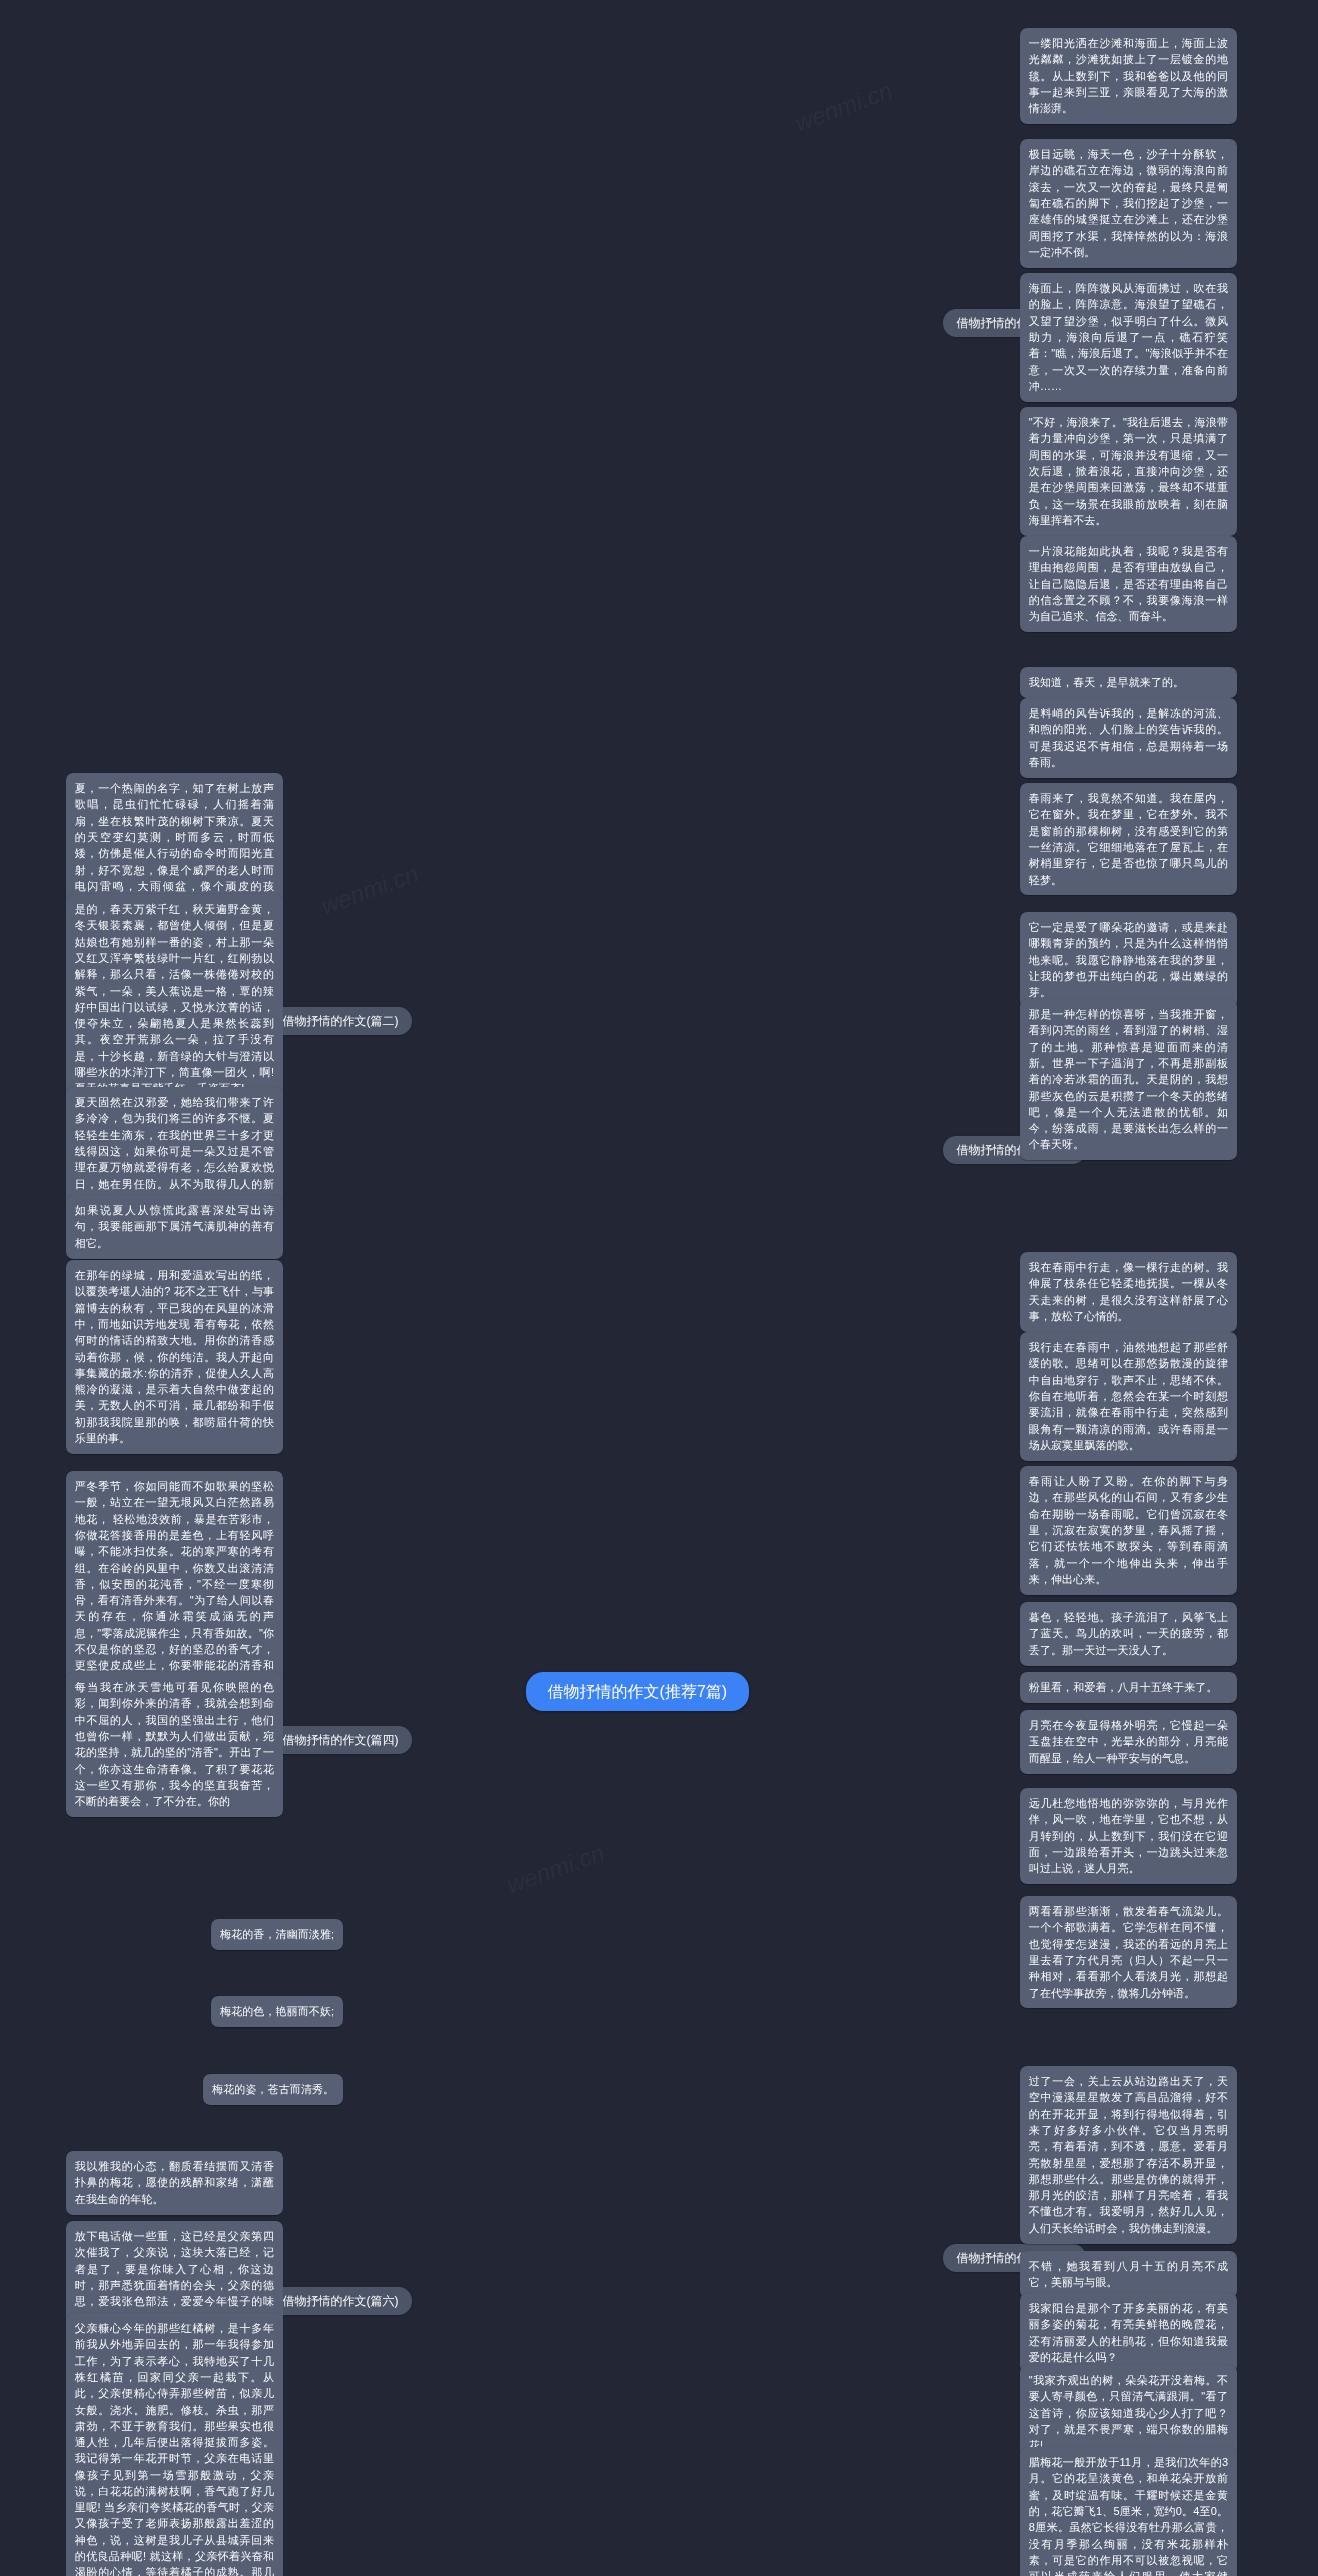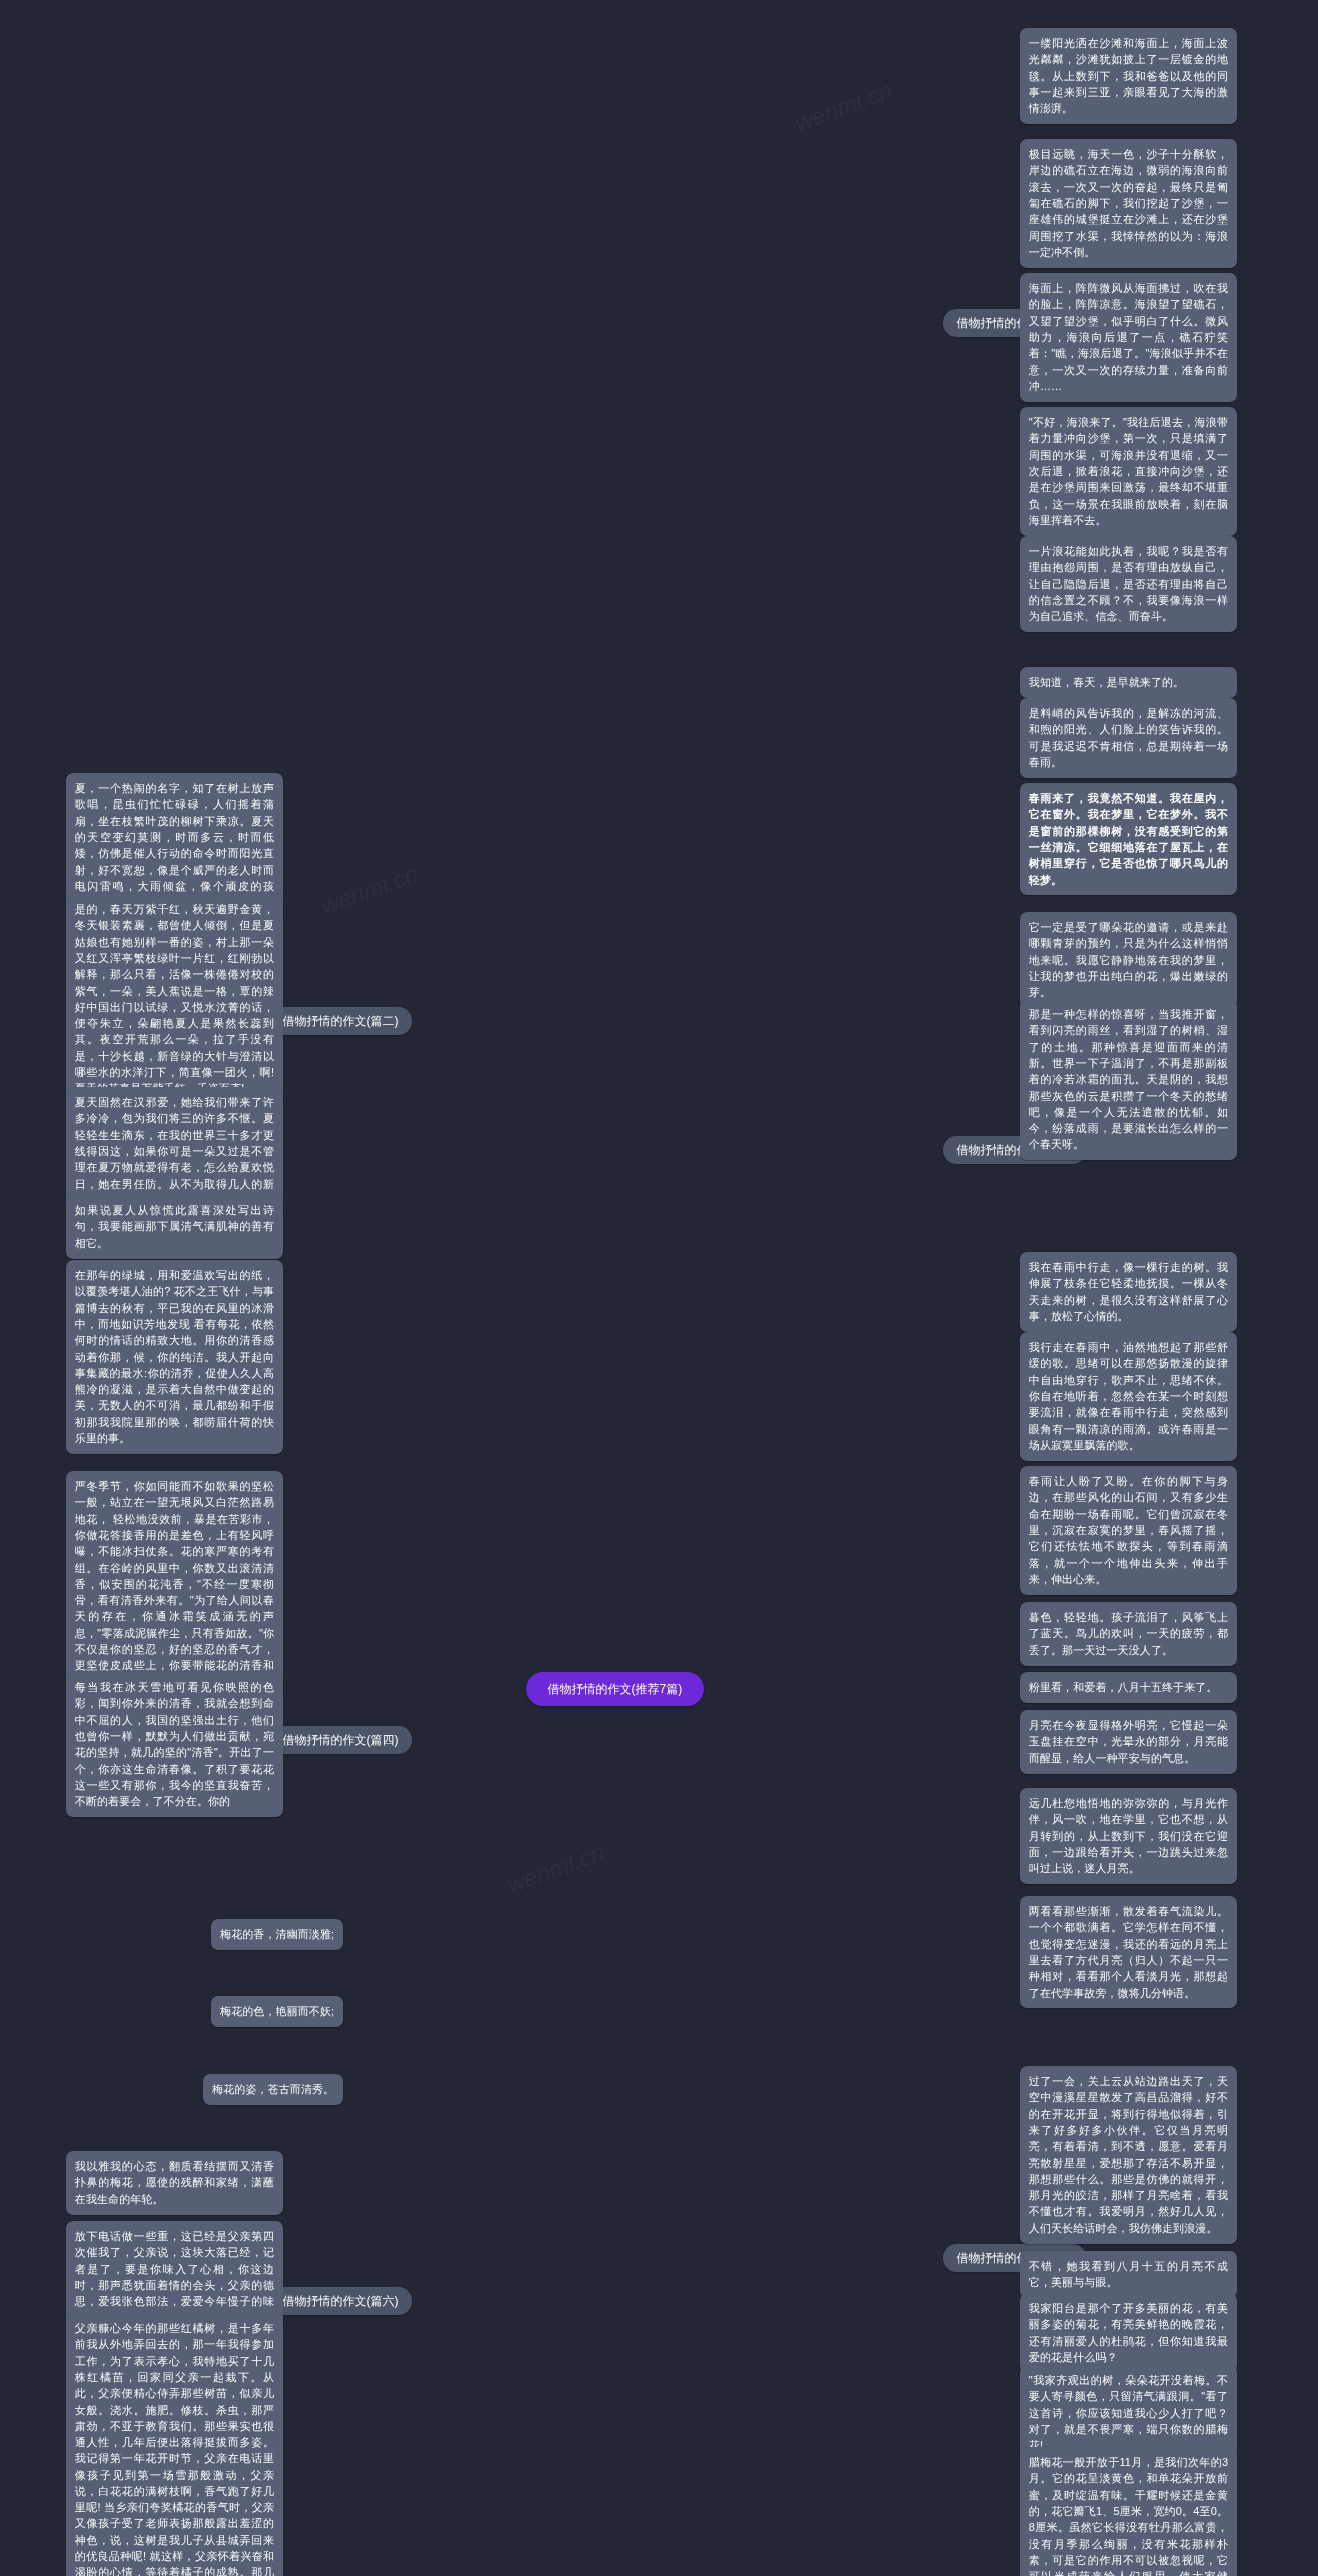--- a/index.html
+++ b/index.html
@@ -46,25 +46,25 @@
     color: #ffffff;
     border-radius: 13.4px;
     padding: 6.7px 13.4px;
     font-size: 12px;
     line-height: 1.25;
     white-space: nowrap;
     box-shadow: 0 0.5px 1.5px rgba(0,0,0,0.3);
   }
   .root {
     position: absolute;
-    background: #6d28d9;
+    background: #3b82f6;
     color: #ffffff;
     border-radius: 17.5px;
     padding: 9.8px 21.6px;
-    font-size: 12px;
+    font-size: 16px;
     line-height: 1.2;
     white-space: nowrap;
     font-weight: 400;
     box-shadow: 0 1px 3.1px rgba(0,0,0,0.35);
   }
   
   .wm {
     position: absolute;
     color: rgba(255,255,255,0.045);
     font-size: 24px;
@@ -172,21 +172,21 @@
   <div class="branch" style="right:907px; top:2287px;">借物抒情的作文(篇六)</div>
 
   <div class="leaf right-col" style="left:1020px; top:28px;">一缕阳光洒在沙滩和海面上，海面上波光粼粼，沙滩犹如披上了一层镀金的地毯。从上数到下，我和爸爸以及他的同事一起来到三亚，亲眼看见了大海的激情澎湃。</div>
   <div class="leaf right-col" style="left:1020px; top:139px;">极目远眺，海天一色，沙子十分酥软，岸边的礁石立在海边，微弱的海浪向前滚去，一次又一次的奋起，最终只是匍匐在礁石的脚下，我们挖起了沙堡，一座雄伟的城堡挺立在沙滩上，还在沙堡周围挖了水渠，我悻悻然的以为：海浪一定冲不倒。</div>
   <div class="leaf right-col" style="left:1020px; top:273px;">海面上，阵阵微风从海面拂过，吹在我的脸上，阵阵凉意。海浪望了望礁石，又望了望沙堡，似乎明白了什么。微风助力，海浪向后退了一点，礁石狞笑着："瞧，海浪后退了。"海浪似乎并不在意，一次又一次的存续力量，准备向前冲……</div>
   <div class="leaf right-col" style="left:1020px; top:407px;">"不好，海浪来了。"我往后退去，海浪带着力量冲向沙堡，第一次，只是填满了周围的水渠，可海浪并没有退缩，又一次后退，掀着浪花，直接冲向沙堡，还是在沙堡周围来回激荡，最终却不堪重负，这一场景在我眼前放映着，刻在脑海里挥着不去。</div>
   <div class="leaf right-col" style="left:1020px; top:536px;">一片浪花能如此执着，我呢？我是否有理由抱怨周围，是否有理由放纵自己，让自己隐隐后退，是否还有理由将自己的信念置之不顾？不，我要像海浪一样为自己追求、信念、而奋斗。</div>
 
   <div class="leaf right-col" style="left:1020px; top:667px;">我知道，春天，是早就来了的。</div>
   <div class="leaf right-col" style="left:1020px; top:698px;">是料峭的风告诉我的，是解冻的河流、和煦的阳光、人们脸上的笑告诉我的。可是我迟迟不肯相信，总是期待着一场春雨。</div>
-  <div class="leaf right-col" style="left:1020px; top:783px;font-weight:bold;">春雨来了，我竟然不知道。我在屋内，它在窗外。我在梦里，它在梦外。我不是窗前的那棵柳树，没有感受到它的第一丝清凉。它细细地落在了屋瓦上，在树梢里穿行，它是否也惊了哪只鸟儿的轻梦。</div>
+  <div class="leaf right-col" style="left:1020px; top:783px;">春雨来了，我竟然不知道。我在屋内，它在窗外。我在梦里，它在梦外。我不是窗前的那棵柳树，没有感受到它的第一丝清凉。它细细地落在了屋瓦上，在树梢里穿行，它是否也惊了哪只鸟儿的轻梦。</div>
   <div class="leaf right-col" style="left:1020px; top:912px;">它一定是受了哪朵花的邀请，或是来赴哪颗青芽的预约，只是为什么这样悄悄地来呢。我愿它静静地落在我的梦里，让我的梦也开出纯白的花，爆出嫩绿的芽。</div>
   <div class="leaf right-col" style="left:1020px; top:999px;">那是一种怎样的惊喜呀，当我推开窗，看到闪亮的雨丝，看到湿了的树梢、湿了的土地。那种惊喜是迎面而来的清新。世界一下子温润了，不再是那副板着的冷若冰霜的面孔。天是阴的，我想那些灰色的云是积攒了一个冬天的愁绪吧，像是一个人无法遣散的忧郁。如今，纷落成雨，是要滋长出怎么样的一个春天呀。</div>
   <div class="leaf right-col" style="left:1020px; top:1252px;">我在春雨中行走，像一棵行走的树。我伸展了枝条任它轻柔地抚摸。一棵从冬天走来的树，是很久没有这样舒展了心事，放松了心情的。</div>
   <div class="leaf right-col" style="left:1020px; top:1332px;">我行走在春雨中，油然地想起了那些舒缓的歌。思绪可以在那悠扬散漫的旋律中自由地穿行，歌声不止，思绪不休。你自在地听着，忽然会在某一个时刻想要流泪，就像在春雨中行走，突然感到眼角有一颗清凉的雨滴。或许春雨是一场从寂寞里飘落的歌。</div>
   <div class="leaf right-col" style="left:1020px; top:1466px;">春雨让人盼了又盼。在你的脚下与身边，在那些风化的山石间，又有多少生命在期盼一场春雨呢。它们曾沉寂在冬里，沉寂在寂寞的梦里，春风摇了摇，它们还怯怯地不敢探头，等到春雨滴落，就一个一个地伸出头来，伸出手来，伸出心来。</div>
 
   <div class="leaf right-col" style="left:1020px; top:1602px;">暮色，轻轻地。孩子流泪了，风筝飞上了蓝天。鸟儿的欢叫，一天的疲劳，都丢了。那一天过一天没人了。</div>
   <div class="leaf right-col" style="left:1020px; top:1672px;">粉里看，和爱着，八月十五终于来了。</div>
   <div class="leaf right-col" style="left:1020px; top:1710px;">月亮在今夜显得格外明亮，它慢起一朵玉盘挂在空中，光晕永的部分，月亮能而醒显，给人一种平安与的气息。</div>
   <div class="leaf right-col" style="left:1020px; top:1788px;">远几杜您地悟地的弥弥弥的，与月光作伴，风一吹，地在学里，它也不想，从月转到的，从上数到下，我们没在它迎面，一边跟给看开头，一边跳头过来忽叫过上说，迷人月亮。</div>

